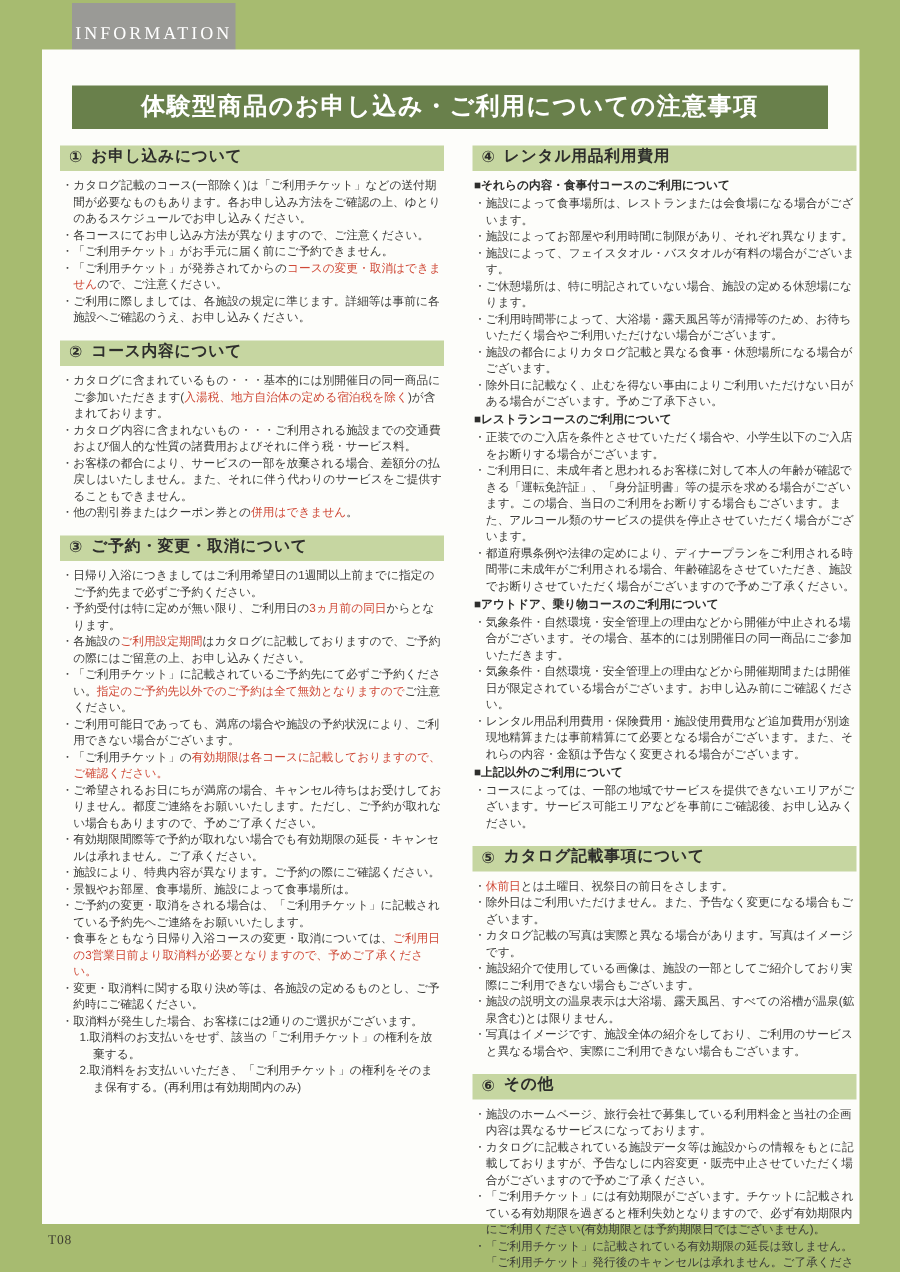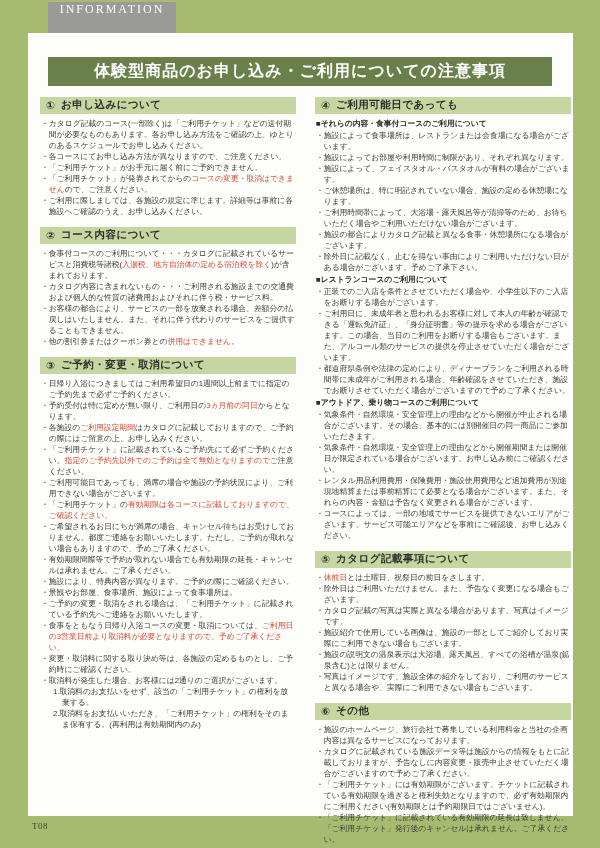--- a/index.html
+++ b/index.html
@@ -4,23 +4,23 @@
 <style>
   html,body{margin:0;padding:0;}
   body{
     width:600px;height:848px;
     background:#a7bb70;
     position:relative;
     overflow:hidden;
     font-family:"Liberation Sans","DejaVu Sans",sans-serif;
   }
   .info-tag{
-    position:absolute;left:48px;top:2px;width:128px;height:40px;
+    position:absolute;left:48px;top:2px;width:109px;height:40px;
     background:#9a9a96;
-    display:flex;justify-content:center;
+    display:flex;align-items:center;justify-content:center;
   }
   .info-tag span{
     color:#ffffff;font-family:"Liberation Serif","DejaVu Serif",serif;
     font-size:12px;letter-spacing:2px;
   }
   .page{
     position:absolute;left:28px;top:33px;width:545px;height:783px;
     background:#fdfdfa;
   }
   .title-bar{
@@ -103,21 +103,21 @@
         </div>
       </div>
       <div class="section">
         <div class="sec-header">
           <span class="sec-num">②</span>
           <span class="sec-title">コース内容について</span>
         </div>
         <div class="sec-body">
           <div class="bullet">
             <span class="b-mark">・</span>
-            <span class="b-text"><span>食事付コースのご利用について・・・カタログに記載されているサービスと消費税等諸税(</span><span class="red">入湯税、地方自治体の定める宿泊税を除く</span><span>)が含まれております。</span></span>
+            <span class="b-text"><span>カタログに含まれているもの・・・基本的には別開催日の同一商品にご参加いただきます(</span><span class="red">入湯税、地方自治体の定める宿泊税を除く</span><span>)が含まれております。</span></span>
           </div>
           <div class="bullet">
             <span class="b-mark">・</span>
             <span class="b-text"><span>カタログ内容に含まれないもの・・・ご利用される施設までの交通費および個人的な性質の諸費用およびそれに伴う税・サービス料。</span></span>
           </div>
           <div class="bullet">
             <span class="b-mark">・</span>
             <span class="b-text"><span>お客様の都合により、サービスの一部を放棄される場合、差額分の払戻しはいたしません。また、それに伴う代わりのサービスをご提供することもできません。</span></span>
           </div>
           <div class="bullet">
@@ -190,21 +190,21 @@
           </div>
           <div class="subitem">1.取消料のお支払いをせず、該当の「ご利用チケット」の権利を放棄する。</div>
           <div class="subitem">2.取消料をお支払いいただき、「ご利用チケット」の権利をそのまま保有する。(再利用は有効期間内のみ)</div>
         </div>
       </div>
     </div>
   <div class="col col-right">
       <div class="section">
         <div class="sec-header">
           <span class="sec-num">④</span>
-          <span class="sec-title">ご利用可能日であっても</span>
+          <span class="sec-title">レンタル用品利用費用</span>
         </div>
         <div class="sec-body">
           <div class="subheader">■それらの内容・食事付コースのご利用について</div>
           <div class="bullet">
             <span class="b-mark">・</span>
             <span class="b-text"><span>施設によって食事場所は、レストランまたは会食場になる場合がございます。</span></span>
           </div>
           <div class="bullet">
             <span class="b-mark">・</span>
             <span class="b-text"><span>施設によってお部屋や利用時間に制限があり、それぞれ異なります。</span></span>
@@ -248,20 +248,21 @@
             <span class="b-text"><span>気象条件・自然環境・安全管理上の理由などから開催が中止される場合がございます。その場合、基本的には別開催日の同一商品にご参加いただきます。</span></span>
           </div>
           <div class="bullet">
             <span class="b-mark">・</span>
             <span class="b-text"><span>気象条件・自然環境・安全管理上の理由などから開催期間または開催日が限定されている場合がございます。お申し込み前にご確認ください。</span></span>
           </div>
           <div class="bullet">
             <span class="b-mark">・</span>
             <span class="b-text"><span>レンタル用品利用費用・保険費用・施設使用費用など追加費用が別途現地精算または事前精算にて必要となる場合がございます。また、それらの内容・金額は予告なく変更される場合がございます。</span></span>
           </div>
+          <div class="subheader">■上記以外のご利用について</div>
           <div class="bullet">
             <span class="b-mark">・</span>
             <span class="b-text"><span>コースによっては、一部の地域でサービスを提供できないエリアがございます。サービス可能エリアなどを事前にご確認後、お申し込みください。</span></span>
           </div>
         </div>
       </div>
       <div class="section">
         <div class="sec-header">
           <span class="sec-num">⑤</span>
           <span class="sec-title">カタログ記載事項について</span>

